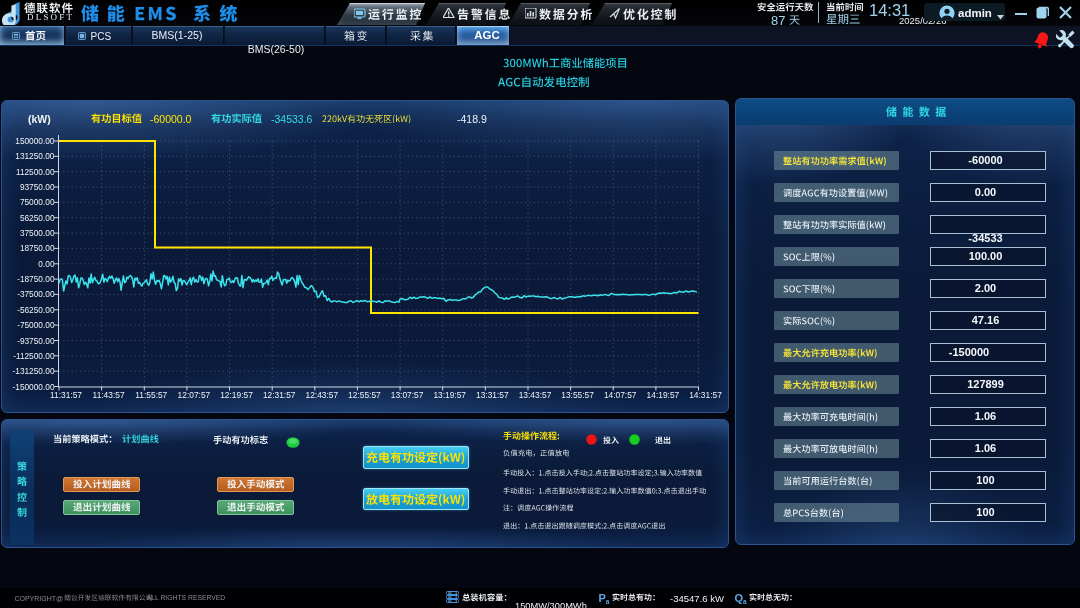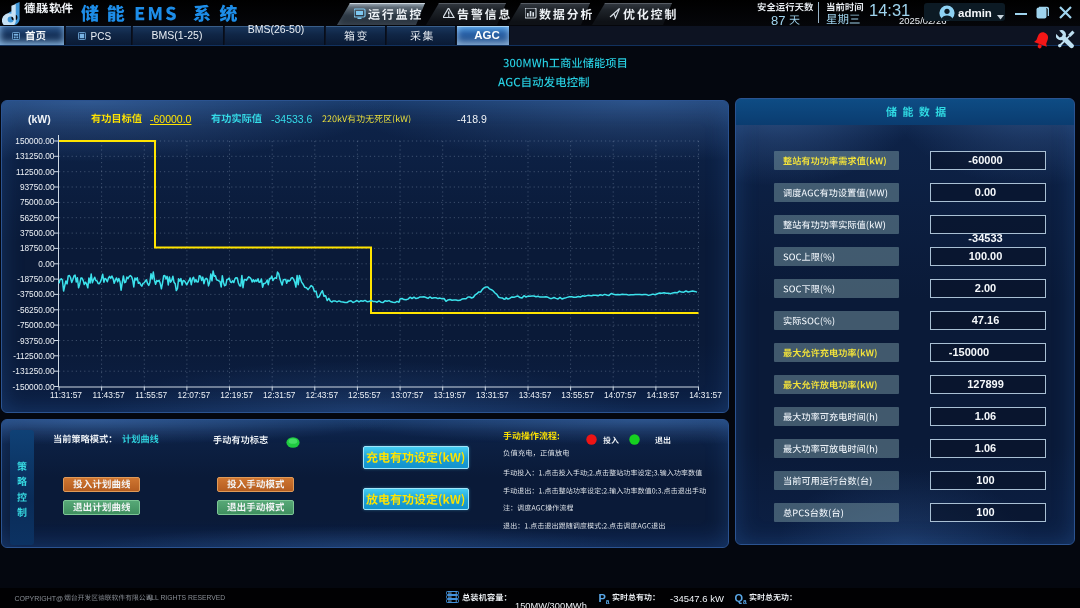--- a/index.html
+++ b/index.html
@@ -248,21 +248,21 @@
 </g>
   </svg>
 <svg class="t" style="left:24.0px;top:2.0px;" width="49.0" height="12.7">
     <g fill="#f2f5f8">
       <use href="#g0" transform="matrix(0.115 0 0 -0.115 0.0 10.3)"></use>
       <use href="#g1" transform="matrix(0.115 0 0 -0.115 12.5 10.3)"></use>
       <use href="#g2" transform="matrix(0.115 0 0 -0.115 25.0 10.3)"></use>
       <use href="#g3" transform="matrix(0.115 0 0 -0.115 37.5 10.3)"></use>
     </g>
   </svg>
-<div class="a" style="font:9px 'Liberation Serif',serif;color:#e8ecf0;white-space:nowrap;line-height:11px;letter-spacing:2.2px;left:27px;top:5px;">DLSOFT</div>
+<div class="a" style="font:9px 'Liberation Serif',serif;color:#e8ecf0;white-space:nowrap;line-height:11px;letter-spacing:2.2px;left:27px;top:12px;">DLSOFT</div>
 <svg class="t" style="left:81.0px;top:3.5px;" width="43.7" height="19.8">
     <g fill="#1d8de8">
       <use href="#g4" transform="matrix(0.18 0 0 -0.18 0.0 16.2)"></use>
       <use href="#g5" transform="matrix(0.18 0 0 -0.18 25.7 16.2)"></use>
     </g>
   </svg>
 <svg class="t" style="left:134.0px;top:3.5px;" width="42.6" height="19.8">
     <g fill="#1d8de8">
       <use href="#g6" transform="matrix(0.18 0 0 -0.18 0.0 16.2)"></use>
       <use href="#g7" transform="matrix(0.18 0 0 -0.18 13.3 16.2)"></use>
@@ -397,21 +397,21 @@
   </svg>
 <div class="a" style="left:66px;top:26px;width:66px;height:19px;background:linear-gradient(180deg,#19375e 0%,#102646 45%,#0a1a34 100%);box-shadow:inset 0 1px 0 rgba(120,170,220,.35);border-right:1px solid #060d1a"></div>
 <svg class="t" style="left:78px;top:31.5px" width="8" height="8" viewBox="0 0 8 8">
     <rect x="0.4" y="0.4" width="7.2" height="7.2" rx="1.2" fill="#0d2a50" stroke="#7ab4e4" stroke-width="0.9"></rect>
     <rect x="1.8" y="1.8" width="4.4" height="4.4" fill="#7ab4e4"></rect>
   </svg>
 <div class="a" style="font:10px 'Liberation Sans',sans-serif;color:#e9eef4;white-space:nowrap;line-height:12px;left:90.5px;top:30.7px;">PCS</div>
 <div class="a" style="left:133px;top:26px;width:91px;height:19px;background:linear-gradient(180deg,#19375e 0%,#102646 45%,#0a1a34 100%);box-shadow:inset 0 1px 0 rgba(120,170,220,.35);border-right:1px solid #060d1a"></div>
 <div class="a" style="font:10.5px 'Liberation Sans',sans-serif;color:#e9eef4;white-space:nowrap;line-height:12.5px;left:177px;top:29.0px;transform:translateX(-50%);">BMS(1-25)</div>
 <div class="a" style="left:225px;top:26px;width:100px;height:19px;background:linear-gradient(180deg,#19375e 0%,#102646 45%,#0a1a34 100%);box-shadow:inset 0 1px 0 rgba(120,170,220,.35);border-right:1px solid #060d1a"></div>
-<div class="a" style="font:10.5px 'Liberation Sans',sans-serif;color:#e9eef4;white-space:nowrap;line-height:12.5px;left:271px;top:23px;transform:translateX(-50%);padding-left:10px;">BMS(26-50)</div>
+<div class="a" style="font:10.5px 'Liberation Sans',sans-serif;color:#e9eef4;white-space:nowrap;line-height:12.5px;left:271px;top:43px;transform:translateX(-50%);padding-left:10px;">BMS(26-50)</div>
 <div class="a" style="left:326px;top:26px;width:60px;height:19px;background:linear-gradient(180deg,#19375e 0%,#102646 45%,#0a1a34 100%);box-shadow:inset 0 1px 0 rgba(120,170,220,.35);border-right:1px solid #060d1a"></div>
 <svg class="t" style="left:343.9px;top:29.6px;" width="23.5" height="12.1">
     <g fill="#e9eef4">
       <use href="#g39" transform="matrix(0.11 0 0 -0.11 0.0 9.9)"></use>
       <use href="#g40" transform="matrix(0.11 0 0 -0.11 12.5 9.9)"></use>
     </g>
   </svg>
 <div class="a" style="left:387px;top:26px;width:69px;height:19px;background:linear-gradient(180deg,#19375e 0%,#102646 45%,#0a1a34 100%);box-shadow:inset 0 1px 0 rgba(120,170,220,.35);border-right:1px solid #060d1a"></div>
 <svg class="t" style="left:410.1px;top:29.6px;" width="23.5" height="12.1">
     <g fill="#e9eef4">
@@ -468,21 +468,21 @@
 <div class="a" style="font:bold 10.5px 'Liberation Sans',sans-serif;color:#f2f5f8;white-space:nowrap;line-height:12.5px;left:28px;top:113.0px;">(kW)</div>
 <svg class="t" style="left:90.5px;top:113.0px;" width="51.0" height="11.2">
     <g fill="#ffe400">
       <use href="#g64" transform="matrix(0.102 0 0 -0.102 0.0 9.2)"></use>
       <use href="#g65" transform="matrix(0.102 0 0 -0.102 10.2 9.2)"></use>
       <use href="#g66" transform="matrix(0.102 0 0 -0.102 20.4 9.2)"></use>
       <use href="#g67" transform="matrix(0.102 0 0 -0.102 30.6 9.2)"></use>
       <use href="#g68" transform="matrix(0.102 0 0 -0.102 40.8 9.2)"></use>
     </g>
   </svg>
-<div class="a" style="font:10.5px 'Liberation Sans',sans-serif;color:#ffe400;white-space:nowrap;line-height:12.5px;left:150px;top:113.0px;text-decoration:underline;">-60000.0</div>
+<div class="a" style="font:10.5px 'Liberation Sans',sans-serif;color:#ffe400;white-space:nowrap;line-height:12.5px;left:150px;top:113.0px;">-60000.0</div>
 <svg class="t" style="left:211.0px;top:113.0px;" width="51.0" height="11.2">
     <g fill="#35dce8">
       <use href="#g64" transform="matrix(0.102 0 0 -0.102 0.0 9.2)"></use>
       <use href="#g65" transform="matrix(0.102 0 0 -0.102 10.2 9.2)"></use>
       <use href="#g69" transform="matrix(0.102 0 0 -0.102 20.4 9.2)"></use>
       <use href="#g70" transform="matrix(0.102 0 0 -0.102 30.6 9.2)"></use>
       <use href="#g68" transform="matrix(0.102 0 0 -0.102 40.8 9.2)"></use>
     </g>
   </svg>
 <div class="a" style="font:10.5px 'Liberation Sans',sans-serif;color:#35dce8;white-space:nowrap;line-height:12.5px;left:271px;top:113.0px;">-34533.6</div>

